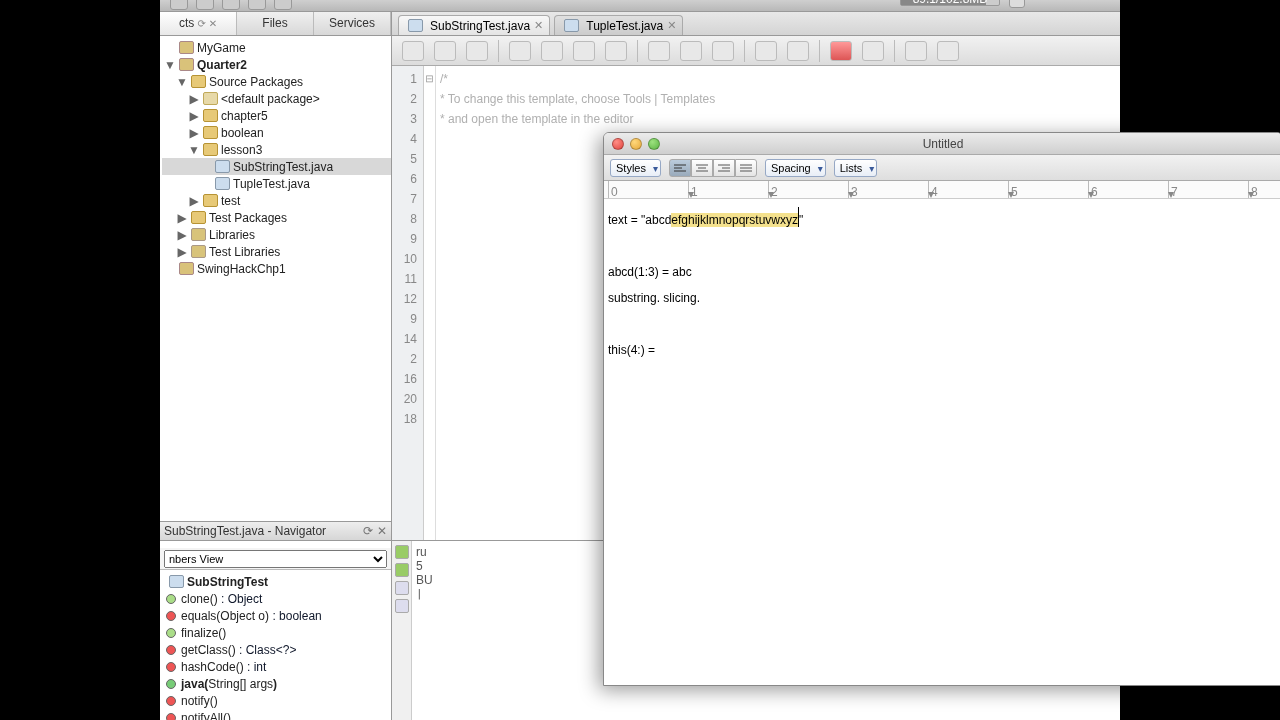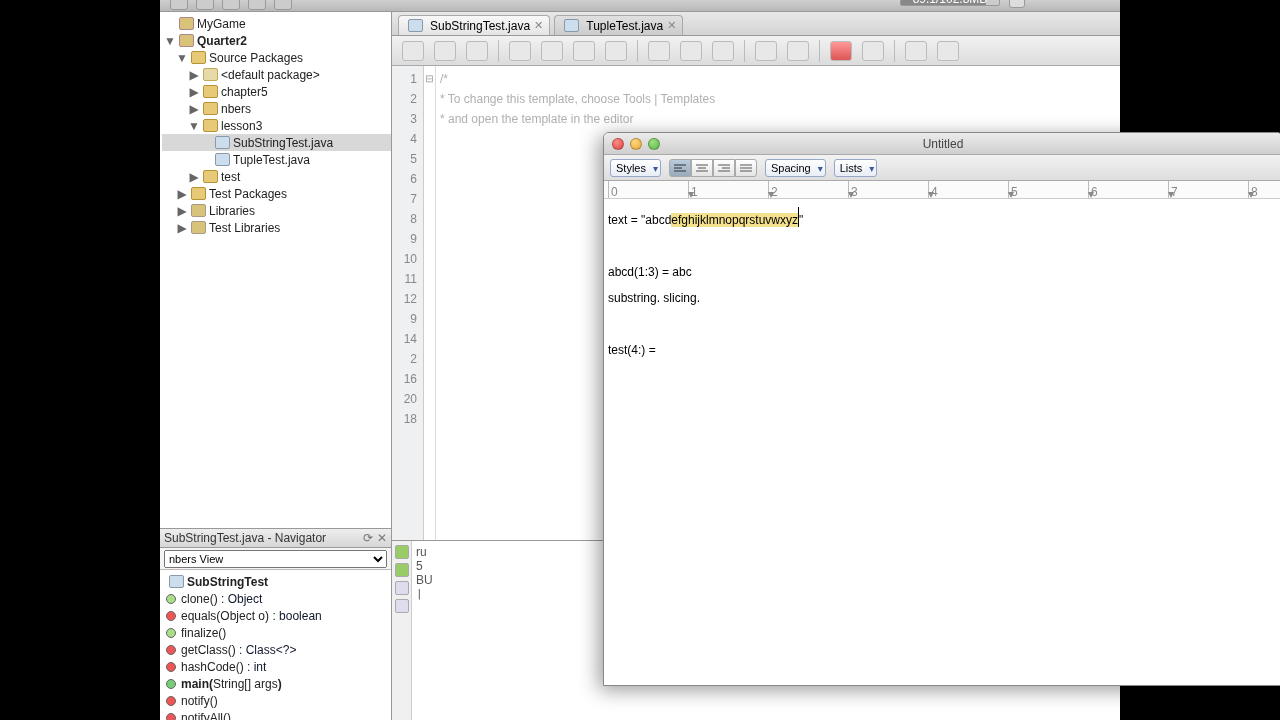--- a/index.html
+++ b/index.html
@@ -25,21 +25,21 @@
 .ticon2{ width:15px; height:13px; margin:0 3px; border-radius:2px;}
 .ic-proj{ background:#d9c27a; border:1px solid #a88;}
 .ic-pkg{ background:#e7c977; border:1px solid #b79334;}
 .ic-pkgd{ background:#e7d9a8; border:1px solid #c0a95a;}
 .ic-java{ background:#cde; border:1px solid #89a;}
 .ic-lib{ background:#d8c37a; border:1px solid #a98;}
 .tlabel{ color:#222; }
 .tlabel.bold{ font-weight:bold;}
 .navtitle{ height:20px; background:linear-gradient(#eee,#d6d6d6); border-top:1px solid #999; border-bottom:1px solid #999; display:flex; align-items:center; padding:0 4px; color:#333;}
 .navtitle .r{ margin-left:auto; display:flex; gap:4px; color:#777;}
-.navsel{ height:22px; border-bottom:1px solid #bbb; padding:2px 4px; display:flex; background:#f4f4f4;}
+.navsel{ height:22px; border-bottom:1px solid #bbb; padding:2px 4px; display:flex; background:#f4f4f4;margin-top:7px;}
 .navsel select{ flex:1; height:18px; font-size:11px;}
 .navtree{ flex:0 0 150px; overflow:auto; background:#fff; padding-top:3px;}
 .mrow{ display:flex; align-items:center; height:17px; padding-left:6px; white-space:nowrap;}
 .mball{ width:10px; height:10px; border-radius:50%; margin-right:5px; border:1px solid #666;}
 .mball.red{ background:#e55;}
 .mball.green{ background:#7c7;}
 .mball.ygn{ background:#ad8;}
 .mlabel{ color:#222;}
 .mlabel .grey{ color:#0f172a;}
 .mlabel.bold{ font-weight:bold;}
@@ -106,20 +106,25 @@
     <div class="mem">
       <div class="fill"></div>
         <div class="t">89.1/102.8MB</div>
     </div>
     <div class="gc"></div>
   </div>
 
   <div class="main">
 
     <div class="left">
+      <div class="tabstrip">
+        <div class="tab active"><span>cts</span> <span style="color:#888;font-size:10px">⟳ ✕</span></div>
+        <div class="tab">Files</div>
+        <div class="tab">Services</div>
+      </div>
       <div class="tree">
         <div class="trow">
             <span class="spacer" style="width:2px"></span>
             <span class="tog"></span>
             <span class="ticon2 ic-proj"></span>
             <span class="tlabel">MyGame</span>
           </div>
         <div class="trow">
             <span class="spacer" style="width:2px"></span>
             <span class="tog">▼</span>
@@ -141,21 +146,21 @@
         <div class="trow">
             <span class="spacer" style="width:26px"></span>
             <span class="tog">▶</span>
             <span class="ticon2 ic-pkg"></span>
             <span class="tlabel">chapter5</span>
           </div>
         <div class="trow">
             <span class="spacer" style="width:26px"></span>
             <span class="tog">▶</span>
             <span class="ticon2 ic-pkg"></span>
-            <span class="tlabel">nbers</span>
+            <span class="tlabel">boolean</span>
           </div>
         <div class="trow">
             <span class="spacer" style="width:26px"></span>
             <span class="tog">▼</span>
             <span class="ticon2 ic-pkg"></span>
             <span class="tlabel">lesson3</span>
           </div>
         <div class="trow selected">
             <span class="spacer" style="width:50px"></span>
             <span class="ticon2 ic-java"></span>
@@ -182,20 +187,26 @@
             <span class="spacer" style="width:14px"></span>
             <span class="tog">▶</span>
             <span class="ticon2 ic-lib"></span>
             <span class="tlabel">Libraries</span>
           </div>
         <div class="trow">
             <span class="spacer" style="width:14px"></span>
             <span class="tog">▶</span>
             <span class="ticon2 ic-lib"></span>
             <span class="tlabel">Test Libraries</span>
+          </div>
+        <div class="trow">
+            <span class="spacer" style="width:2px"></span>
+            <span class="tog"></span>
+            <span class="ticon2 ic-proj"></span>
+            <span class="tlabel">SwingHackChp1</span>
           </div>
       </div>
 
       <div class="navtitle">
         <span>SubStringTest.java - Navigator</span>
         <span class="r">
             <span>⟳</span>
             <span>✕</span>
           </span>
       </div>
@@ -222,21 +233,21 @@
         <div class="mrow">
             <span class="mball red"></span>
             <span class="mlabel"><span>getClass()</span><span class="grey"> : Class&lt;?&gt;</span></span>
           </div>
         <div class="mrow">
             <span class="mball red"></span>
             <span class="mlabel"><span>hashCode()</span><span class="grey"> : int</span></span>
           </div>
         <div class="mrow">
             <span class="mball green"></span>
-            <span class="mlabel bold"><span>main(</span><span style="font-weight:normal">String[] args</span><span>)</span></span>
+            <span class="mlabel bold"><span>java(</span><span style="font-weight:normal">String[] args</span><span>)</span></span>
           </div>
         <div class="mrow">
             <span class="mball red"></span>
             <span class="mlabel"><span>notify()</span></span>
           </div>
         <div class="mrow">
             <span class="mball red"></span>
             <span class="mlabel"><span>notifyAll()</span></span>
           </div>
       </div>
@@ -377,17 +388,17 @@
         <div class="tab" style="left: 564px;"></div>
         <div class="tick" style="left: 644px;">8</div>
         <div class="tab" style="left: 644px;"></div>
       </div>
     <div class="te-body">
 <div><span>text = "abcd</span><span class="hl">efghijklmnopqrstuvwxyz</span><span class="caret"></span><span>"</span></div>
 <div>&nbsp;</div>
 <div>abcd(1:3) = abc</div>
 <div>substring.  slicing.</div>
 <div>&nbsp;</div>
-<div>test(4:) = </div>
+<div>this(4:) = </div>
     </div>
   </div>
 
 </div>
 
 </body></html>

